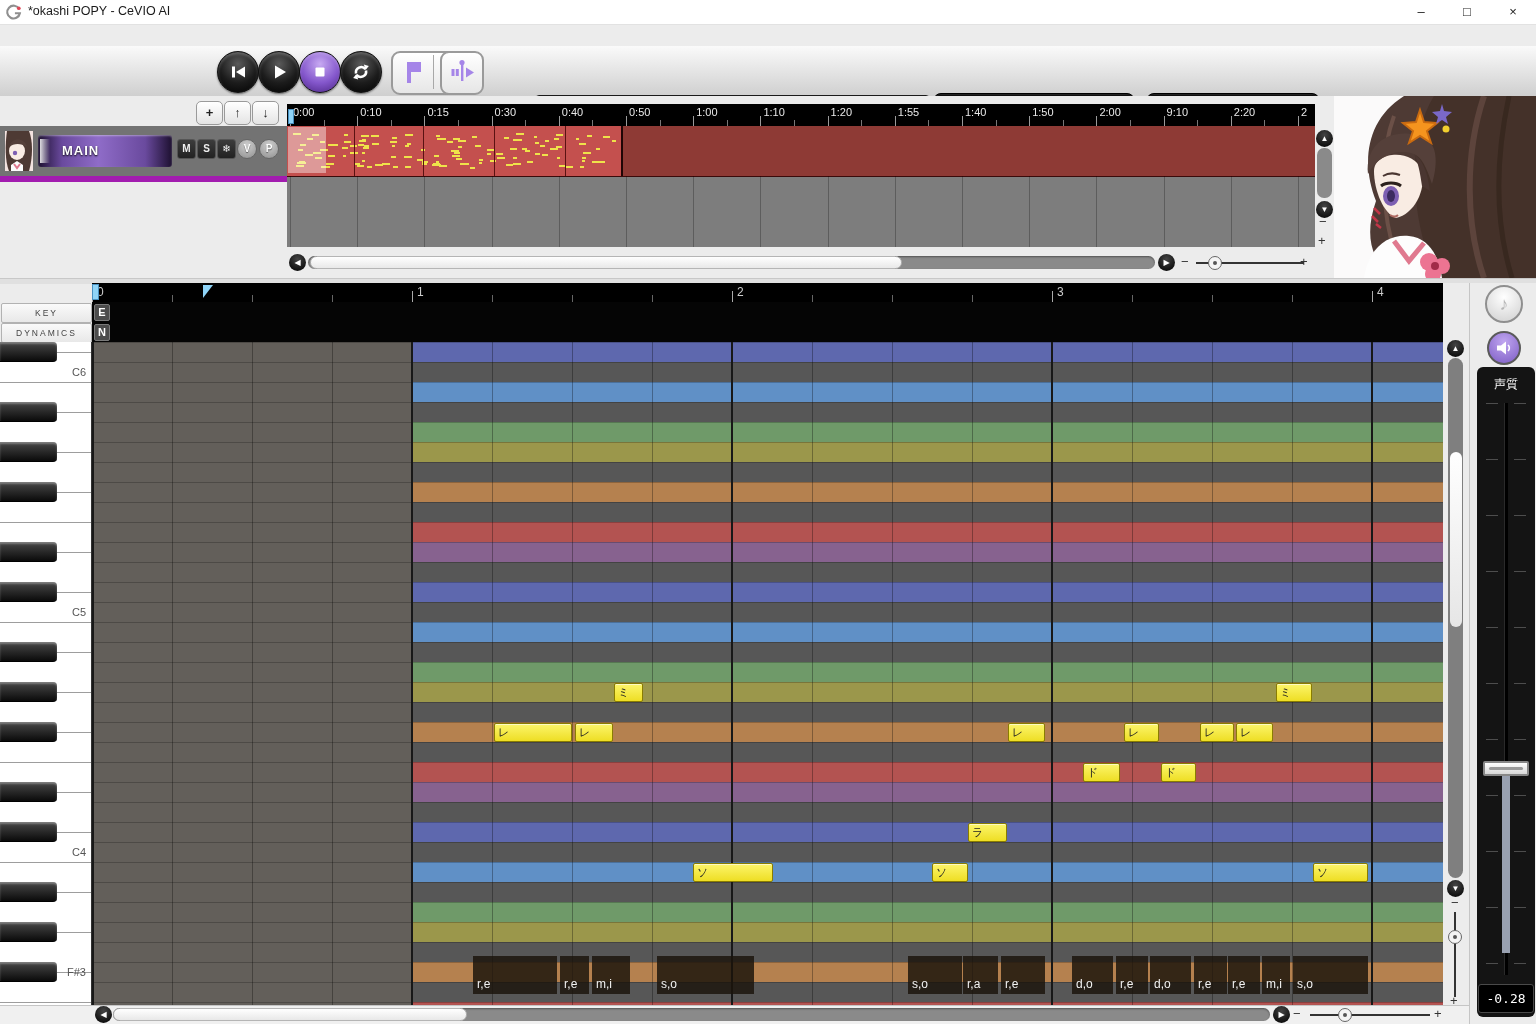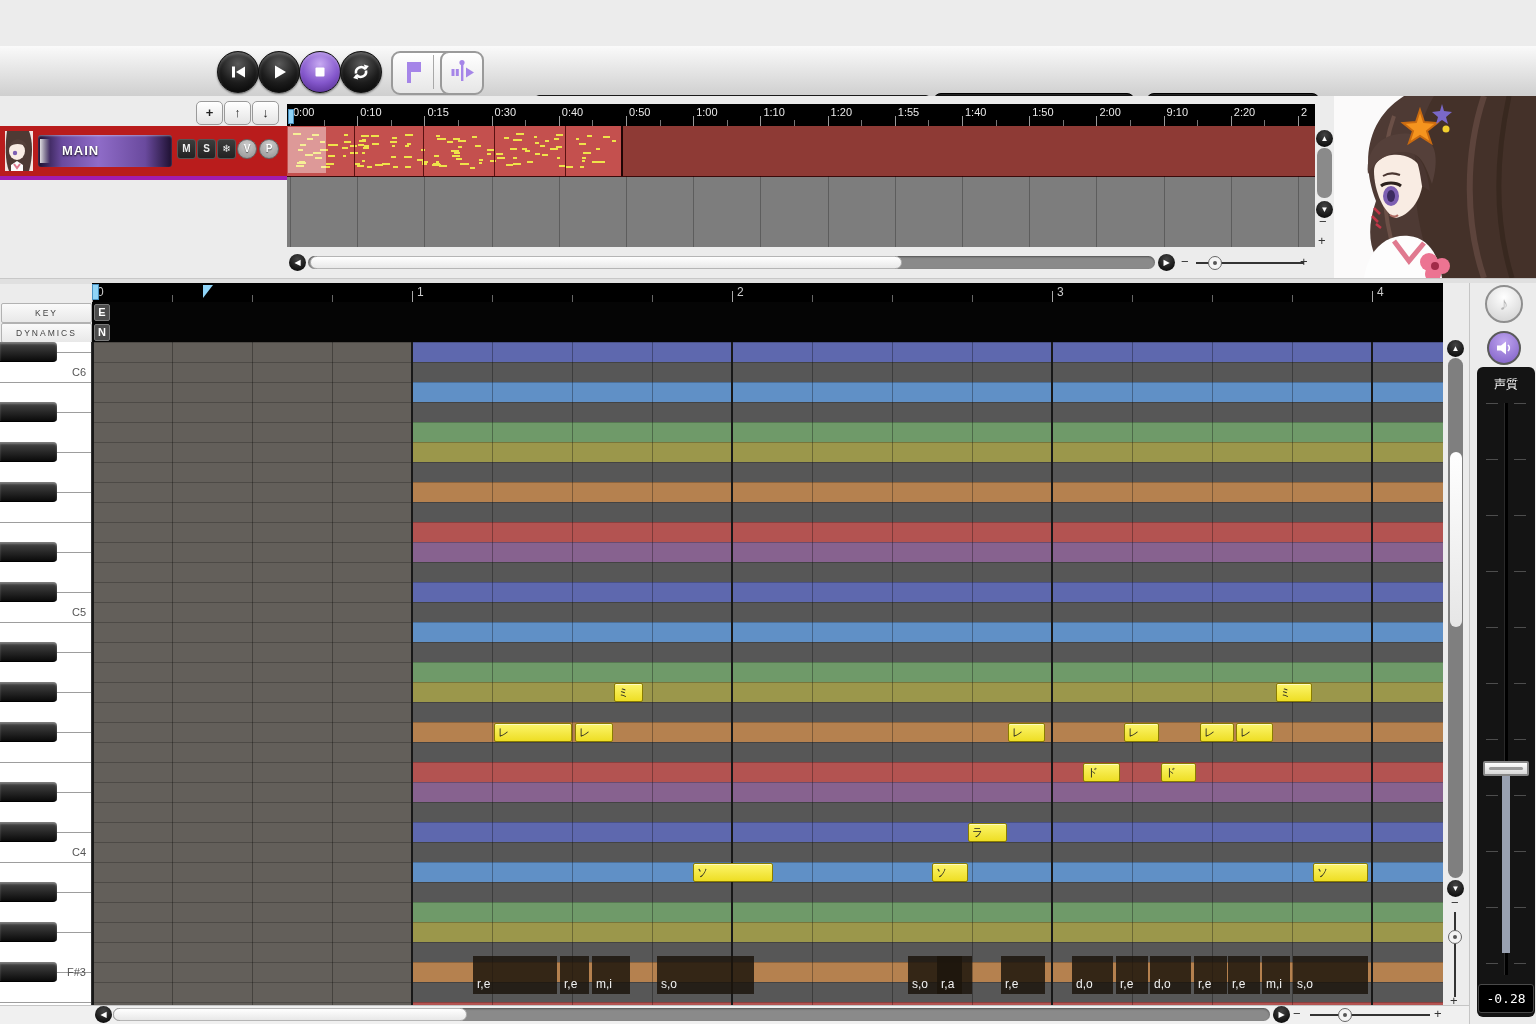--- a/index.html
+++ b/index.html
@@ -34,21 +34,21 @@
        background:radial-gradient(circle at 50% 30%,#555,#141414 65%);border:1px solid #0a0a0a;}
   .pbtn.active .led{background:radial-gradient(circle at 50% 35%,#fff6a8,#f2d51e 55%,#a88800);box-shadow:0 0 9px #f0d020;}
   .toolbtn{position:relative;float:left;width:31px;height:40px;margin:2px 1px;background:linear-gradient(#3d3d3d,#272727);
            border:1px solid #191919;border-radius:4px;}
   .toolbtn.selected{background:#151515;box-shadow:inset 0 2px 4px #000;}
   .toolbtn svg{position:absolute;left:3px;top:8px;}
   
   #arrange{left:0;top:96px;width:1536px;height:187px;background:#ececec;}
   .smallbtn{top:5px;width:25px;height:22px;background:linear-gradient(#fff,#e4e4e4);border:1px solid #9a9a9a;border-radius:5px;
             text-align:center;line-height:21px;font-size:13px;font-weight:bold;color:#222;}
-  #track-strip{left:0;top:30px;width:287px;height:50px;background:#b91c1c;border-bottom:4px solid #a21caf;padding-left:28px;}
+  #track-strip{left:0;top:30px;width:287px;height:50px;background:#737373;border-bottom:6px solid #a21caf;padding-left:28px;}
   #main-plate{left:38px;top:9px;width:134px;height:32px;border-radius:3px;
      background:linear-gradient(90deg,#1d1030,#6a4a9e 18%,#8f6cc8 45%,#6a4a9e 80%,#1d1030);
      box-shadow:inset 0 1px 2px rgba(255,255,255,.4);}
   #main-plate .shine{position:absolute;left:2px;top:4px;width:10px;height:24px;background:linear-gradient(90deg,rgba(255,255,255,.85),rgba(255,255,255,0));}
   #main-plate .name{position:absolute;left:24px;top:8px;color:#fff;font-weight:bold;font-size:13px;letter-spacing:1px;text-shadow:0 1px 2px #000;}
   .msbtn{top:13px;width:17px;height:18px;background:linear-gradient(#3c3c3c,#222);border:1px solid #555;border-radius:3px;
          color:#eee;font-size:10px;font-weight:bold;text-align:center;line-height:18px;}
   .circbtn{top:13px;width:18px;height:18px;border-radius:50%;background:radial-gradient(circle at 50% 30%,#cfcfcf,#8f8f8f);
            border:1px solid #666;color:#fff;font-size:10px;font-weight:bold;text-align:center;line-height:18px;text-shadow:0 1px 1px #555;}
   #arr-ruler{left:287px;top:8px;width:1028px;height:22px;background:#000;overflow:hidden;}
@@ -102,20 +102,30 @@
   #vq-handle::after{content:"";position:absolute;left:4px;top:4px;right:4px;height:3px;background:#9a9a9a;border-radius:2px;}
   #vq-value{position:absolute;left:1px;top:617px;width:54px;height:27px;background:#000;border:1px solid #4a4a4a;border-radius:3px;
             color:#fff;font-size:13px;text-align:center;line-height:27px;font-family:"DejaVu Sans Mono",monospace;}
   .roundbtn{border-radius:50%;}
 </style>
 </head>
 <body>
 
 <div id="app">
 
+  <div class="abs" id="titlebar">
+    <svg class="abs" style="left:5px;top:4px" width="17" height="17" viewBox="0 0 24 24">
+      <path d="M20,7 A9,9 0 1 0 21,13 L14,13" stroke="#8f8f8f" stroke-width="3" fill="none"></path>
+      <circle cx="19.5" cy="6" r="2.6" fill="#e04858"></circle>
+    </svg>
+    <div class="abs" id="title-text">*okashi POPY - CeVIO AI</div>
+    <div class="abs winbtn" style="left:1398px">–</div>
+    <div class="abs winbtn" style="left:1444px">□</div>
+    <div class="abs winbtn" style="left:1490px">×</div>
+  </div>
 
 
   <div class="abs" id="toolbar">
     <div class="abs tbtn" style="left:217px">
       <svg width="24" height="24" viewBox="0 0 24 24">
         <rect x="6" y="6.5" width="3" height="11" fill="#fff"></rect>
           <path d="M19 6.5 L10 12 L19 17.5 Z" fill="#fff"></path>
         </svg>
       </div>
     <div class="abs tbtn" style="left:258px">
@@ -661,21 +671,21 @@
       </div>
       <div class="ph" style="left: 500px; width: 38px;">
         <span>m,i</span>
       </div>
       <div class="ph" style="left: 565px; width: 97px;">
         <span>s,o</span>
       </div>
       <div class="ph" style="left: 816px; width: 54px;">
         <span>s,o</span>
       </div>
-      <div class="ph" style="left: 845px; width: 35px;">
+      <div class="ph" style="left: 871px; width: 35px;">
         <span>r,a</span>
       </div>
       <div class="ph" style="left: 909px; width: 44px;">
         <span>r,e</span>
       </div>
       <div class="ph" style="left: 980px; width: 41px;">
         <span>d,o</span>
       </div>
       <div class="ph" style="left: 1024px; width: 32px;">
         <span>r,e</span>

